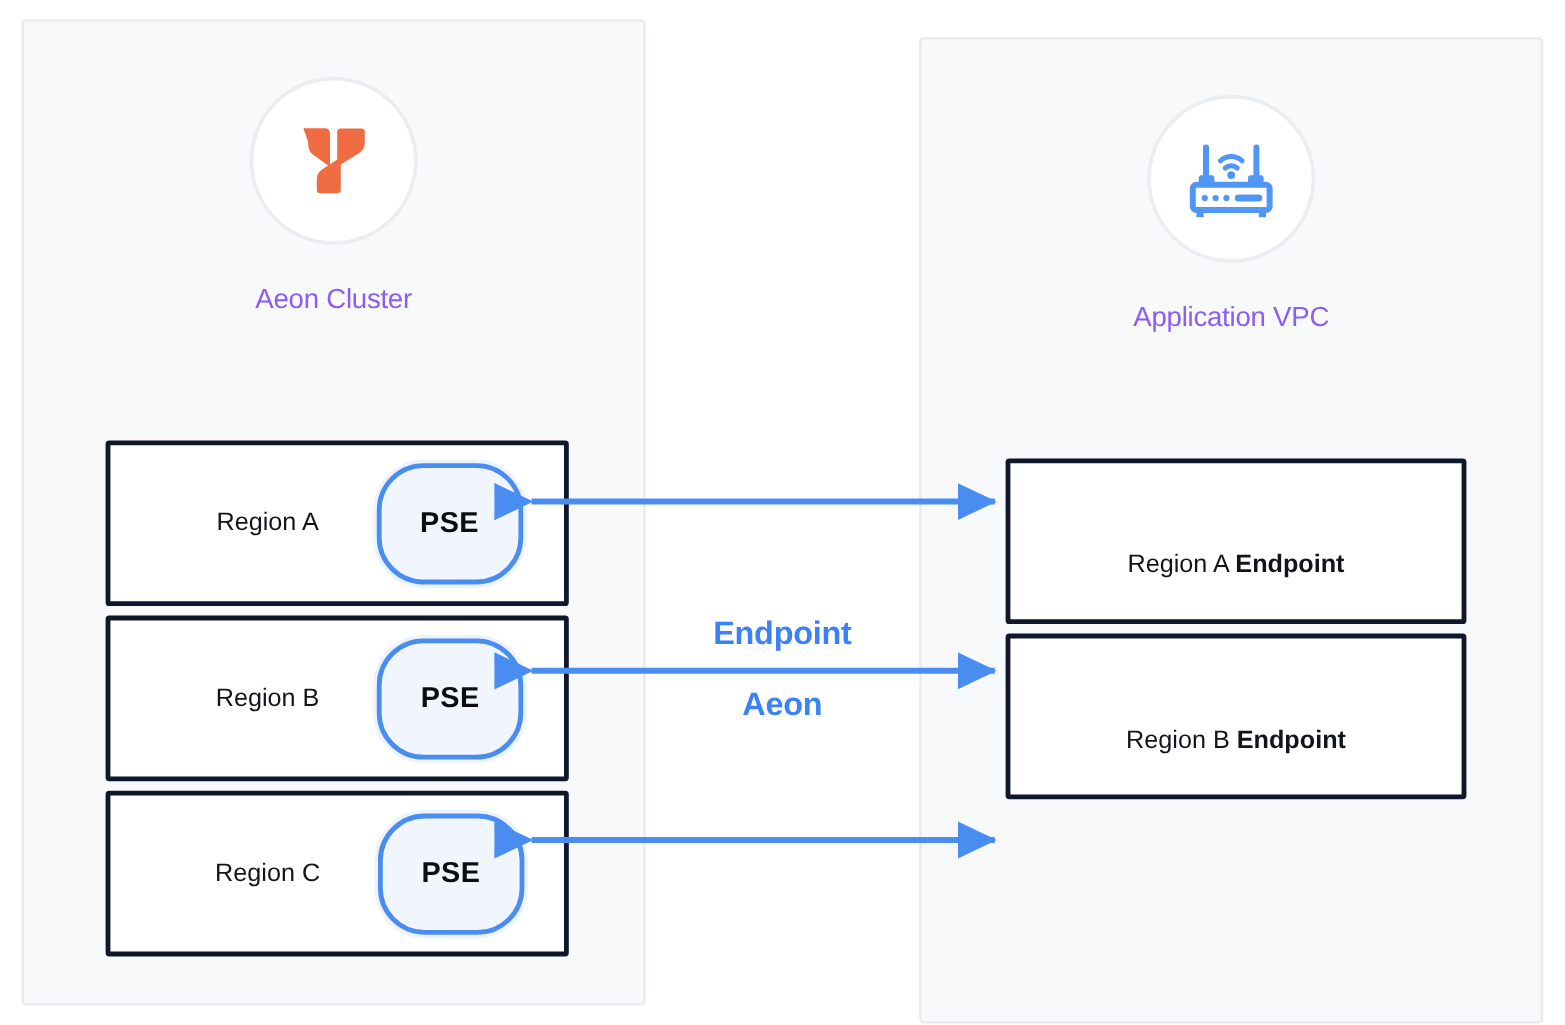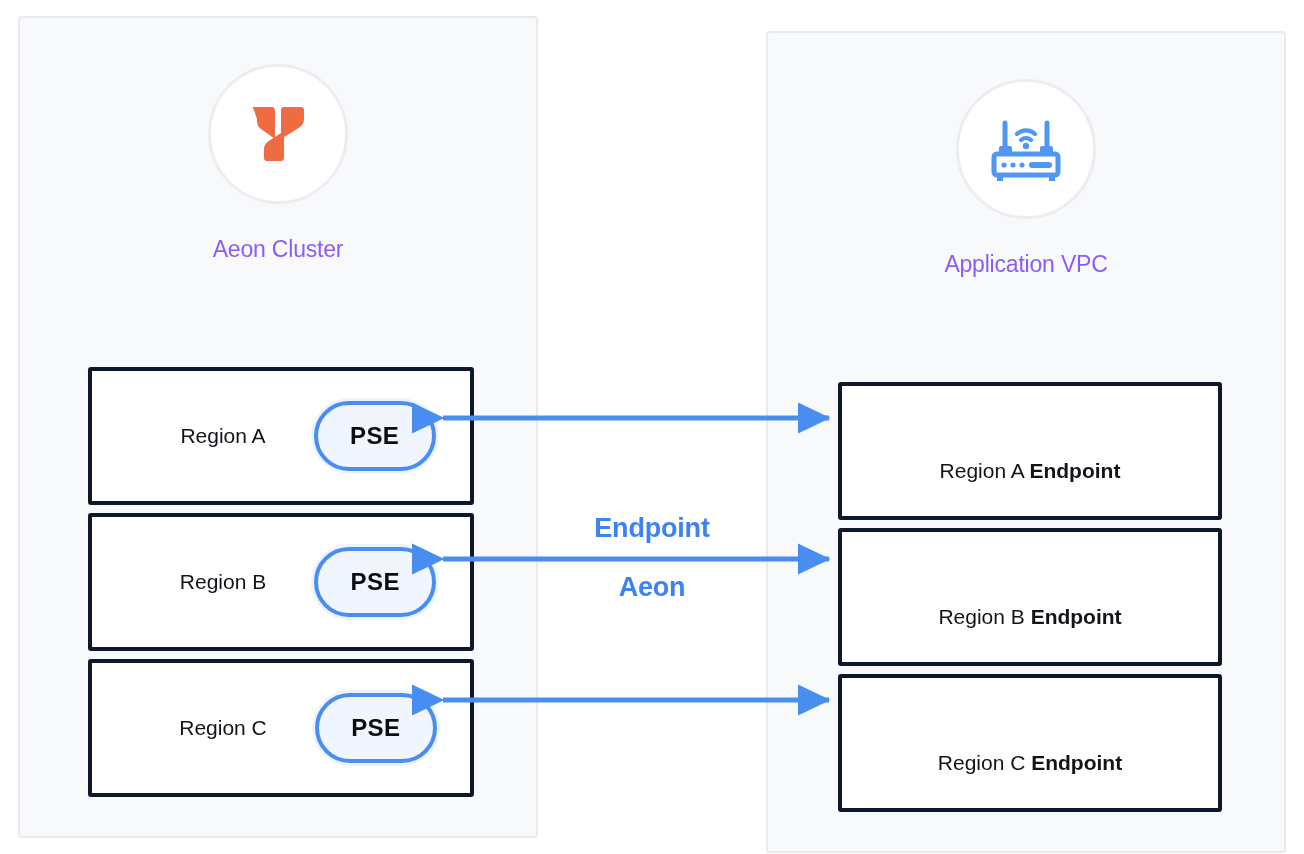--- a/index.html
+++ b/index.html
@@ -97,21 +97,21 @@
     left: 14px;
   }
   .region-label {
     font-size: 21px;
     color: #11151a;
     font-weight: normal;
     white-space: nowrap;
   }
   .pse-pill {
     width: 122px;
-    height: 70px;
+    height: 101px;
     border-radius: 39px;
     background: #f1f5fd;
     border: 4px solid #4a8df0;
     box-sizing: border-box;
     display: flex;
     align-items: center;
     justify-content: center;
     box-shadow: 0 0 0 3px rgba(74,141,240,0.10);
     position: relative;
     left: 26px;
@@ -242,25 +242,20 @@
       <div class="row-box">
         <div class="row-right-content">
           <span class="endpoint-label"><span>Region A </span><b>Endpoint</b></span>
         </div>
       </div>
       <div class="row-box">
         <div class="row-right-content">
           <span class="endpoint-label"><span>Region B </span><b>Endpoint</b></span>
         </div>
       </div>
-      <div class="row-box">
-        <div class="row-right-content">
-          <span class="endpoint-label"><span>Region C </span><b>Endpoint</b></span>
-        </div>
-      </div>
     </div>
   </div>
 
   <svg id="arrows">
     <defs>
       <marker id="ah-right" markerWidth="7" markerHeight="7" refX="6.2" refY="3.5" orient="auto" markerUnits="strokeWidth">
         <path d="M0,0.4 L6.5,3.5 L0,6.6 Z" fill="#4a8df0"></path>
       </marker>
       <marker id="ah-left" markerWidth="7" markerHeight="7" refX="6.2" refY="3.5" orient="auto" markerUnits="strokeWidth">
         <path d="M0,0.4 L6.5,3.5 L0,6.6 Z" fill="#4a8df0"></path>

